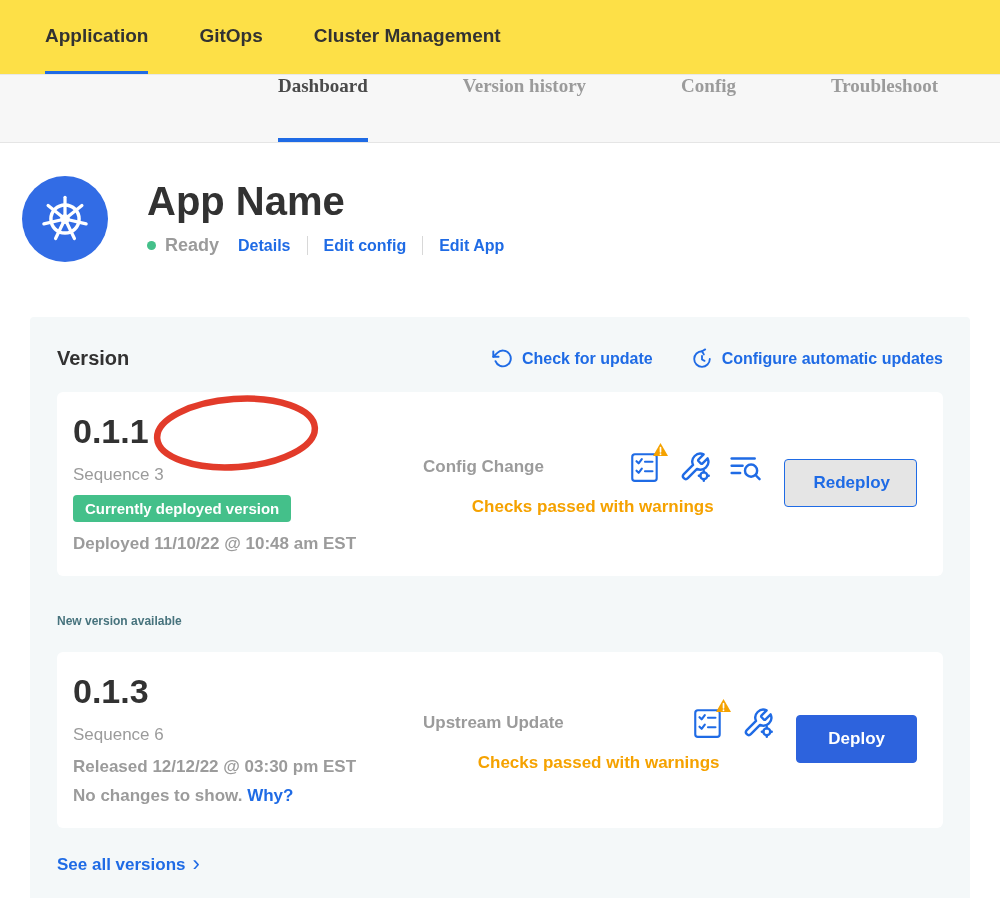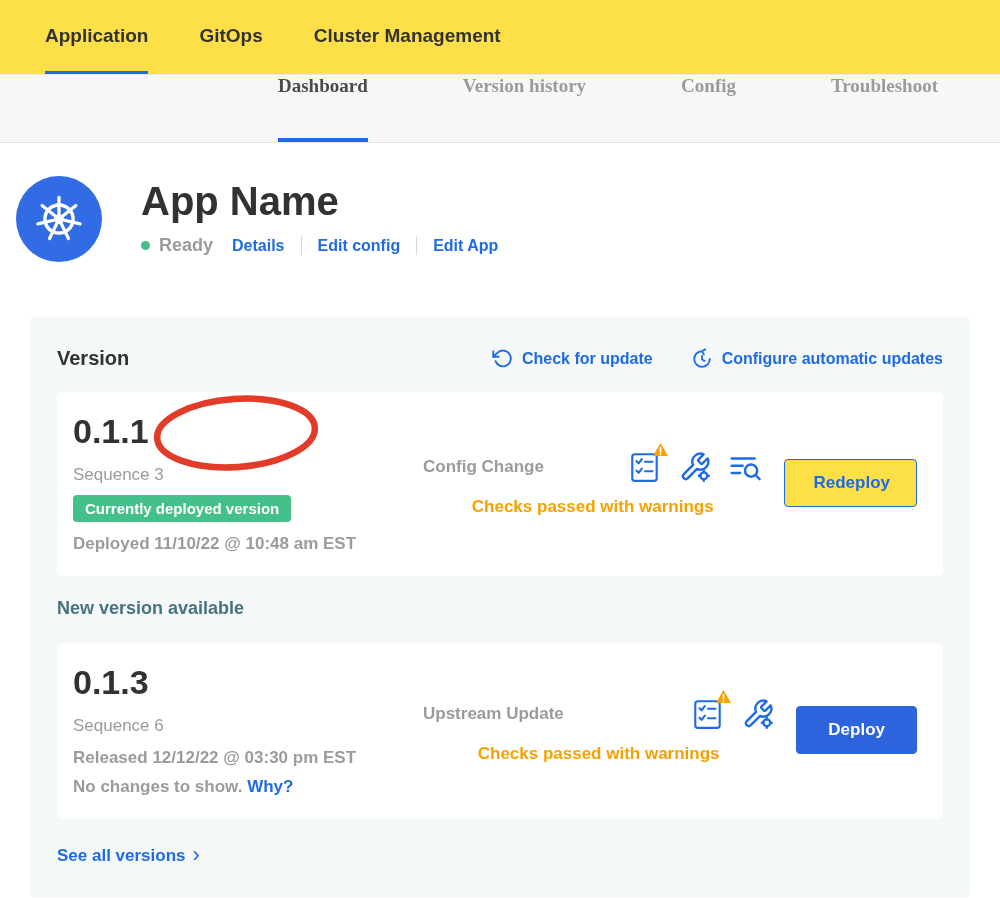--- a/index.html
+++ b/index.html
@@ -20,21 +20,21 @@
   }
   
   .top-nav{height:75px;display:flex;align-items:stretch;gap:51px;padding-left:45px;border-bottom:1px solid #e8e8e8;background:#fde047;}
   .top-tab{display:flex;align-items:center;font-size:19px;font-weight:700;color:#323232;border-bottom:3px solid transparent;cursor:pointer;white-space:nowrap;}
   .top-tab.active{border-bottom-color:var(--accent-blue,#1f6be5);}
   
   .sub-nav{height:68px;background:#f7f7f7;display:flex;align-items:stretch;gap:95px;padding-left:278px;border-bottom:1px solid #e5e5e5;}
   .sub-tab{display:flex;font-size:19px;font-weight:600;color:#9b9b9b;border-bottom:4px solid transparent;cursor:pointer;white-space:nowrap;font-family:Liberation Serif, serif;}
   .sub-tab.active{color:#4a4a4a;font-weight:700;border-bottom-color:var(--accent-blue,#1f6be5);}
   
-  .app-header{display:flex;align-items:flex-start;padding:33px 0 0 16px;}
+  .app-header{display:flex;align-items:flex-start;padding:33px 0 0 22px;}
   .k8s-logo{width:86px;height:86px;border-radius:50%;background:var(--k8s-blue,#326ce5);display:flex;align-items:center;justify-content:center;flex-shrink:0;}
   .header-text{margin-left:39px;padding-top:4px;}
   .app-title{font-size:40px;font-weight:700;line-height:1.05;color:#323232;}
   .status-row{display:flex;align-items:center;margin-top:13px;gap:9px;}
   .status-dot{width:9px;height:9px;border-radius:50%;background:var(--badge-green,#44c08a);}
   .status-text{font-size:18px;font-weight:600;color:#9b9b9b;margin-right:10px;}
   .header-link{font-size:16px;font-weight:700;color:var(--accent-blue,#1f6be5);cursor:pointer;white-space:nowrap;}
   .hsep{width:1px;height:19px;background:#d8d8d8;margin:0 7px;}
   
   .version-panel{margin:55px 30px 0;background:var(--panel-bg,#f4f8f9);border-radius:4px;padding:30px 27px 30px;}
@@ -54,23 +54,23 @@
   .vc-nochanges{margin-top:9px;font-size:17px;font-weight:600;color:#9b9b9b;white-space:nowrap;}
   .why-link{color:var(--accent-blue,#1f6be5);font-weight:700;cursor:pointer;}
   .vc-middle{flex:1;display:flex;flex-direction:column;justify-content:center;padding:0 22px 0 18px;}
   .vc-mid-row{display:flex;align-items:center;justify-content:space-between;}
   .vc-type{font-size:17px;font-weight:700;color:#9b9b9b;white-space:nowrap;}
   .vc-icons{display:flex;align-items:center;gap:17px;}
   .icon-badge-wrap{position:relative;display:inline-flex;}
   .warn-tri{position:absolute;top:-8px;right:-7px;}
   .vc-checks{margin-top:13px;text-align:center;font-size:17px;font-weight:700;color:var(--warning-orange,#f5a200);white-space:nowrap;}
   .btn{border-radius:4px;font-size:17px;font-weight:700;padding:13px 26px;cursor:pointer;white-space:nowrap;font-family:inherit;flex-shrink:0;}
-  .btn-outline{background:#fde047;border:1px solid var(--accent-blue,#1f6be5);color:var(--accent-blue,#1f6be5);padding-left:28px;}
+  .btn-outline{background:#e5e5e5;border:1px solid var(--accent-blue,#1f6be5);color:var(--accent-blue,#1f6be5);padding-left:28px;}
   .btn-solid{background:var(--button-blue,#2d63dd);border:1px solid var(--button-blue,#2d63dd);color:#fff;padding:13px 31px;}
-  .new-version-heading{margin-top:22px;font-size:18px;font-weight:700;color:var(--heading-teal,#47737d);}
+  .new-version-heading{margin-top:38px;font-size:12px;font-weight:700;color:var(--heading-teal,#47737d);}
   .version-card.second{margin-top:24px;}
   .see-all{margin-top:26px;display:inline-flex;align-items:center;gap:7px;font-size:17px;font-weight:700;color:var(--accent-blue,#1f6be5);cursor:pointer;}
   .see-all .chev{font-size:22px;line-height:1;font-weight:400;transform:translateY(-1px);}
   
   .annotation-svg{position:absolute;left:148px;top:390px;pointer-events:none;z-index:5;}
 </style>
 </head>
 <body>
 
 <nav class="top-nav">

